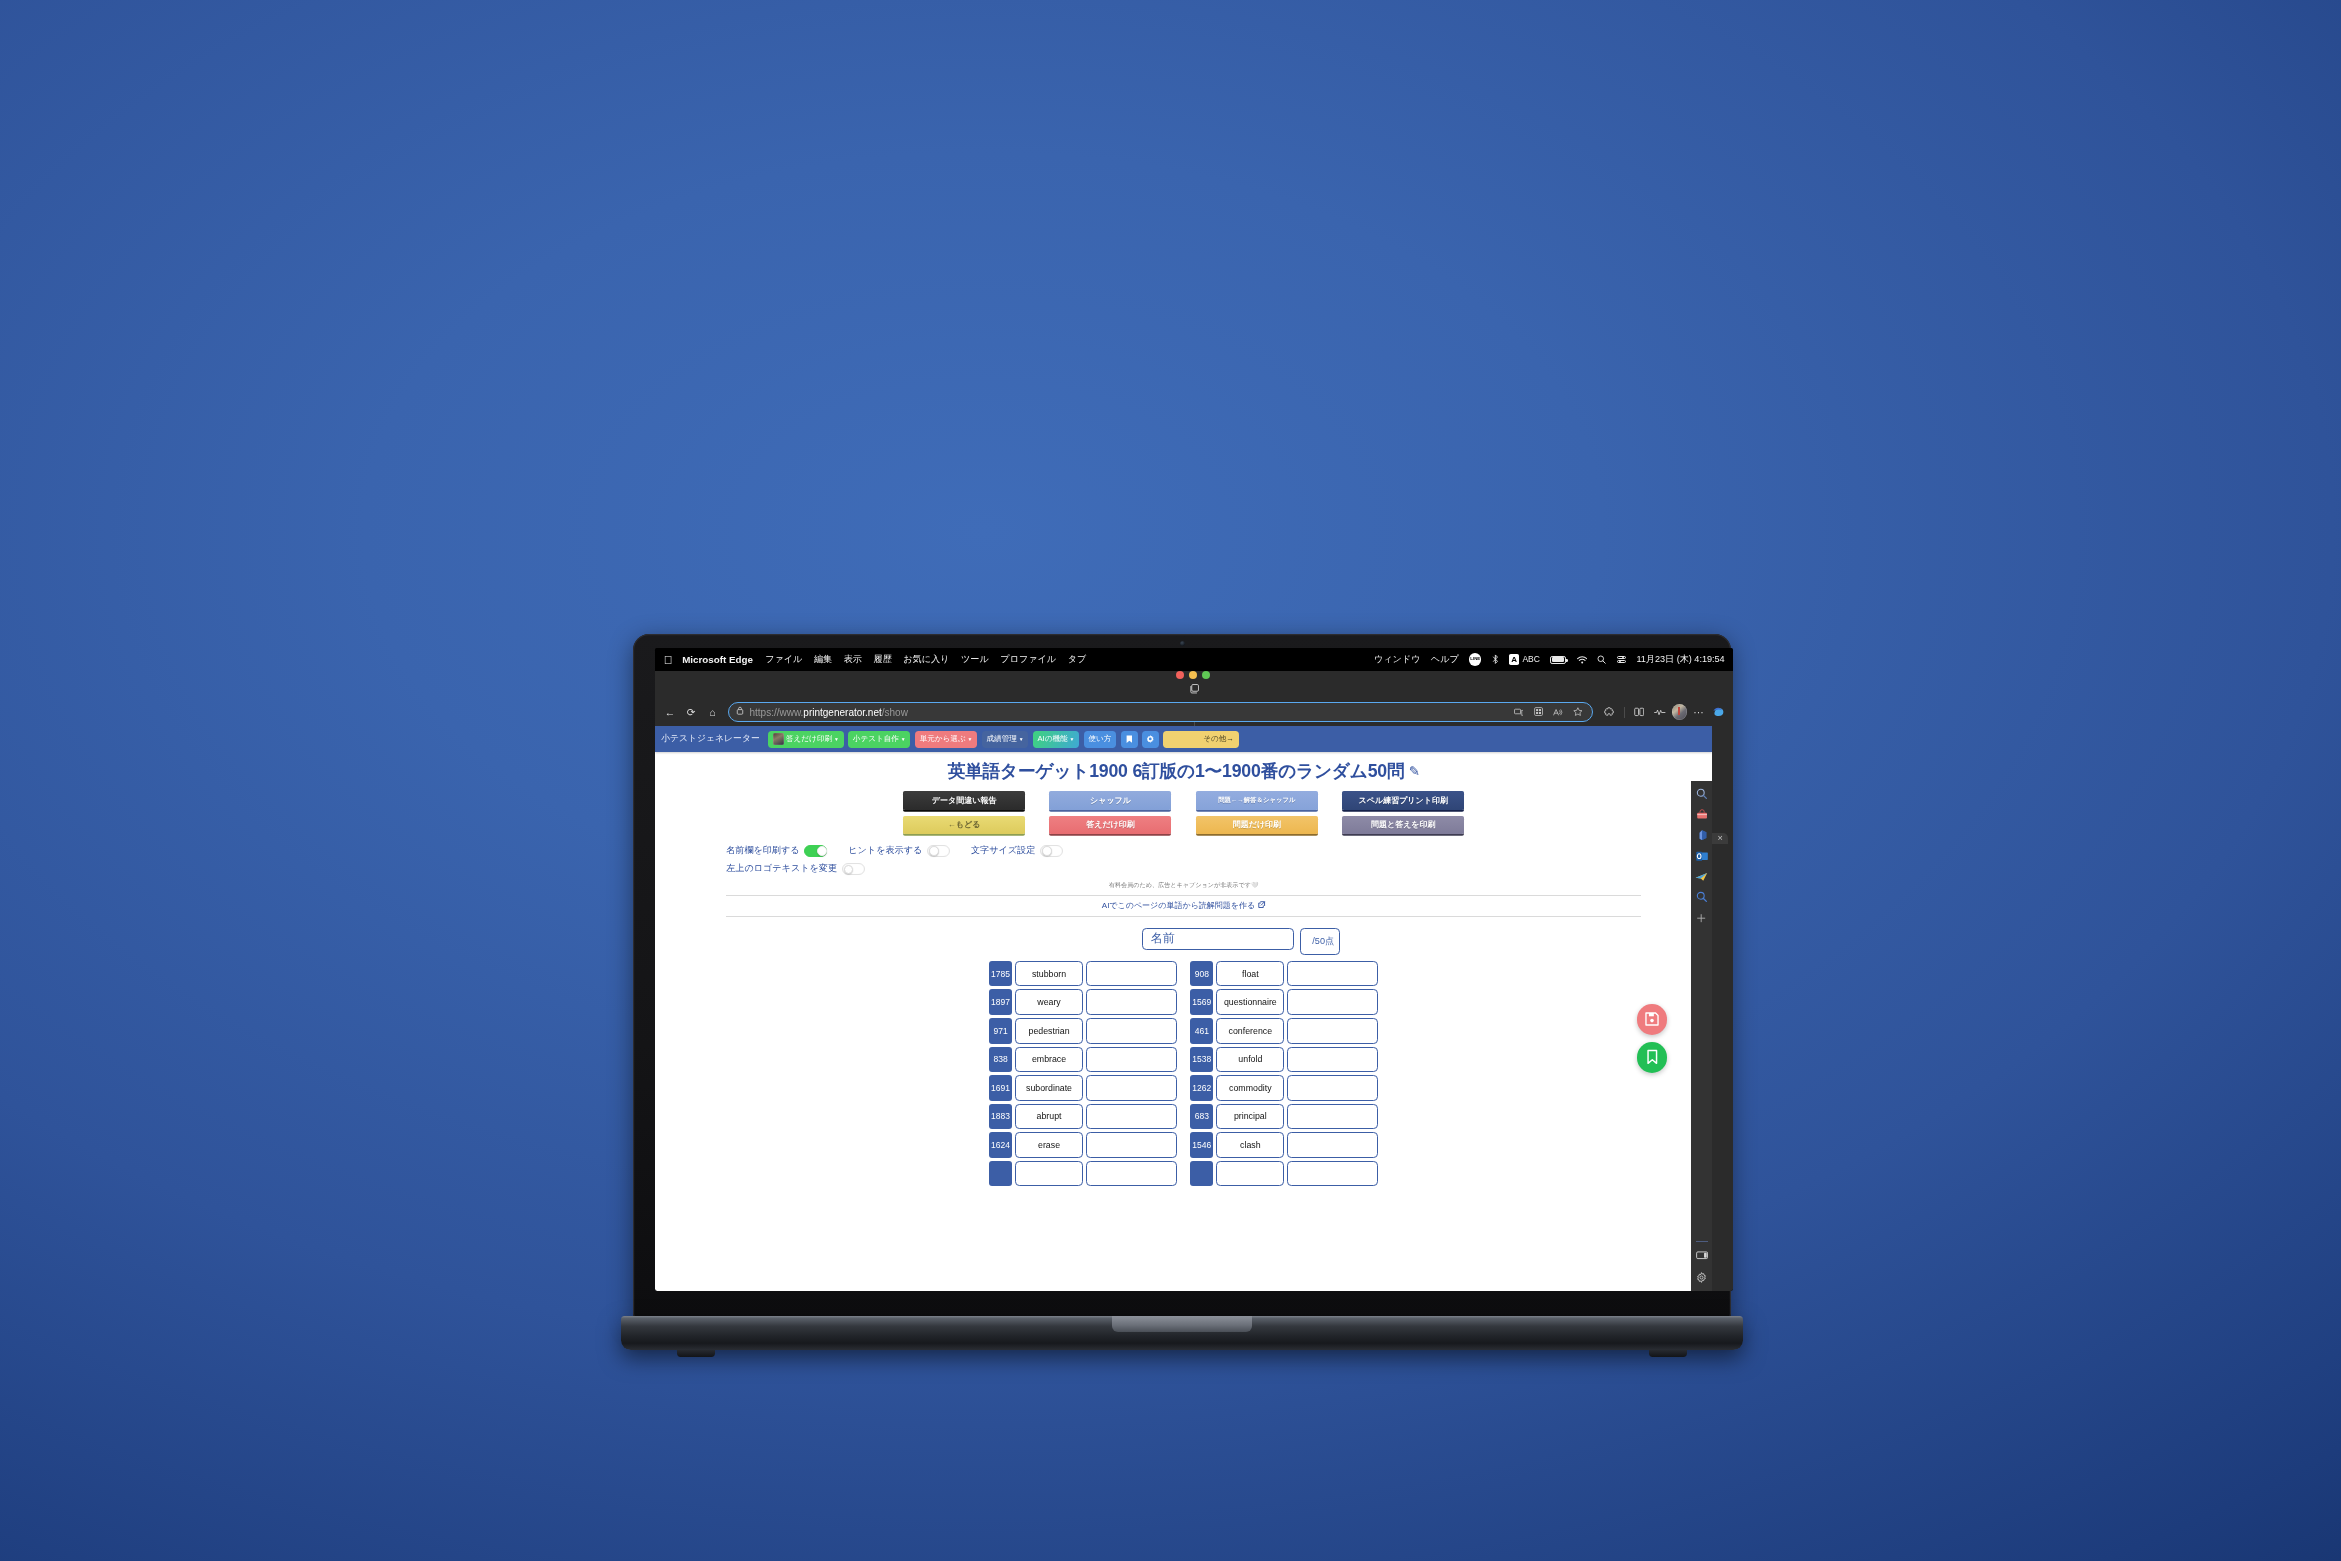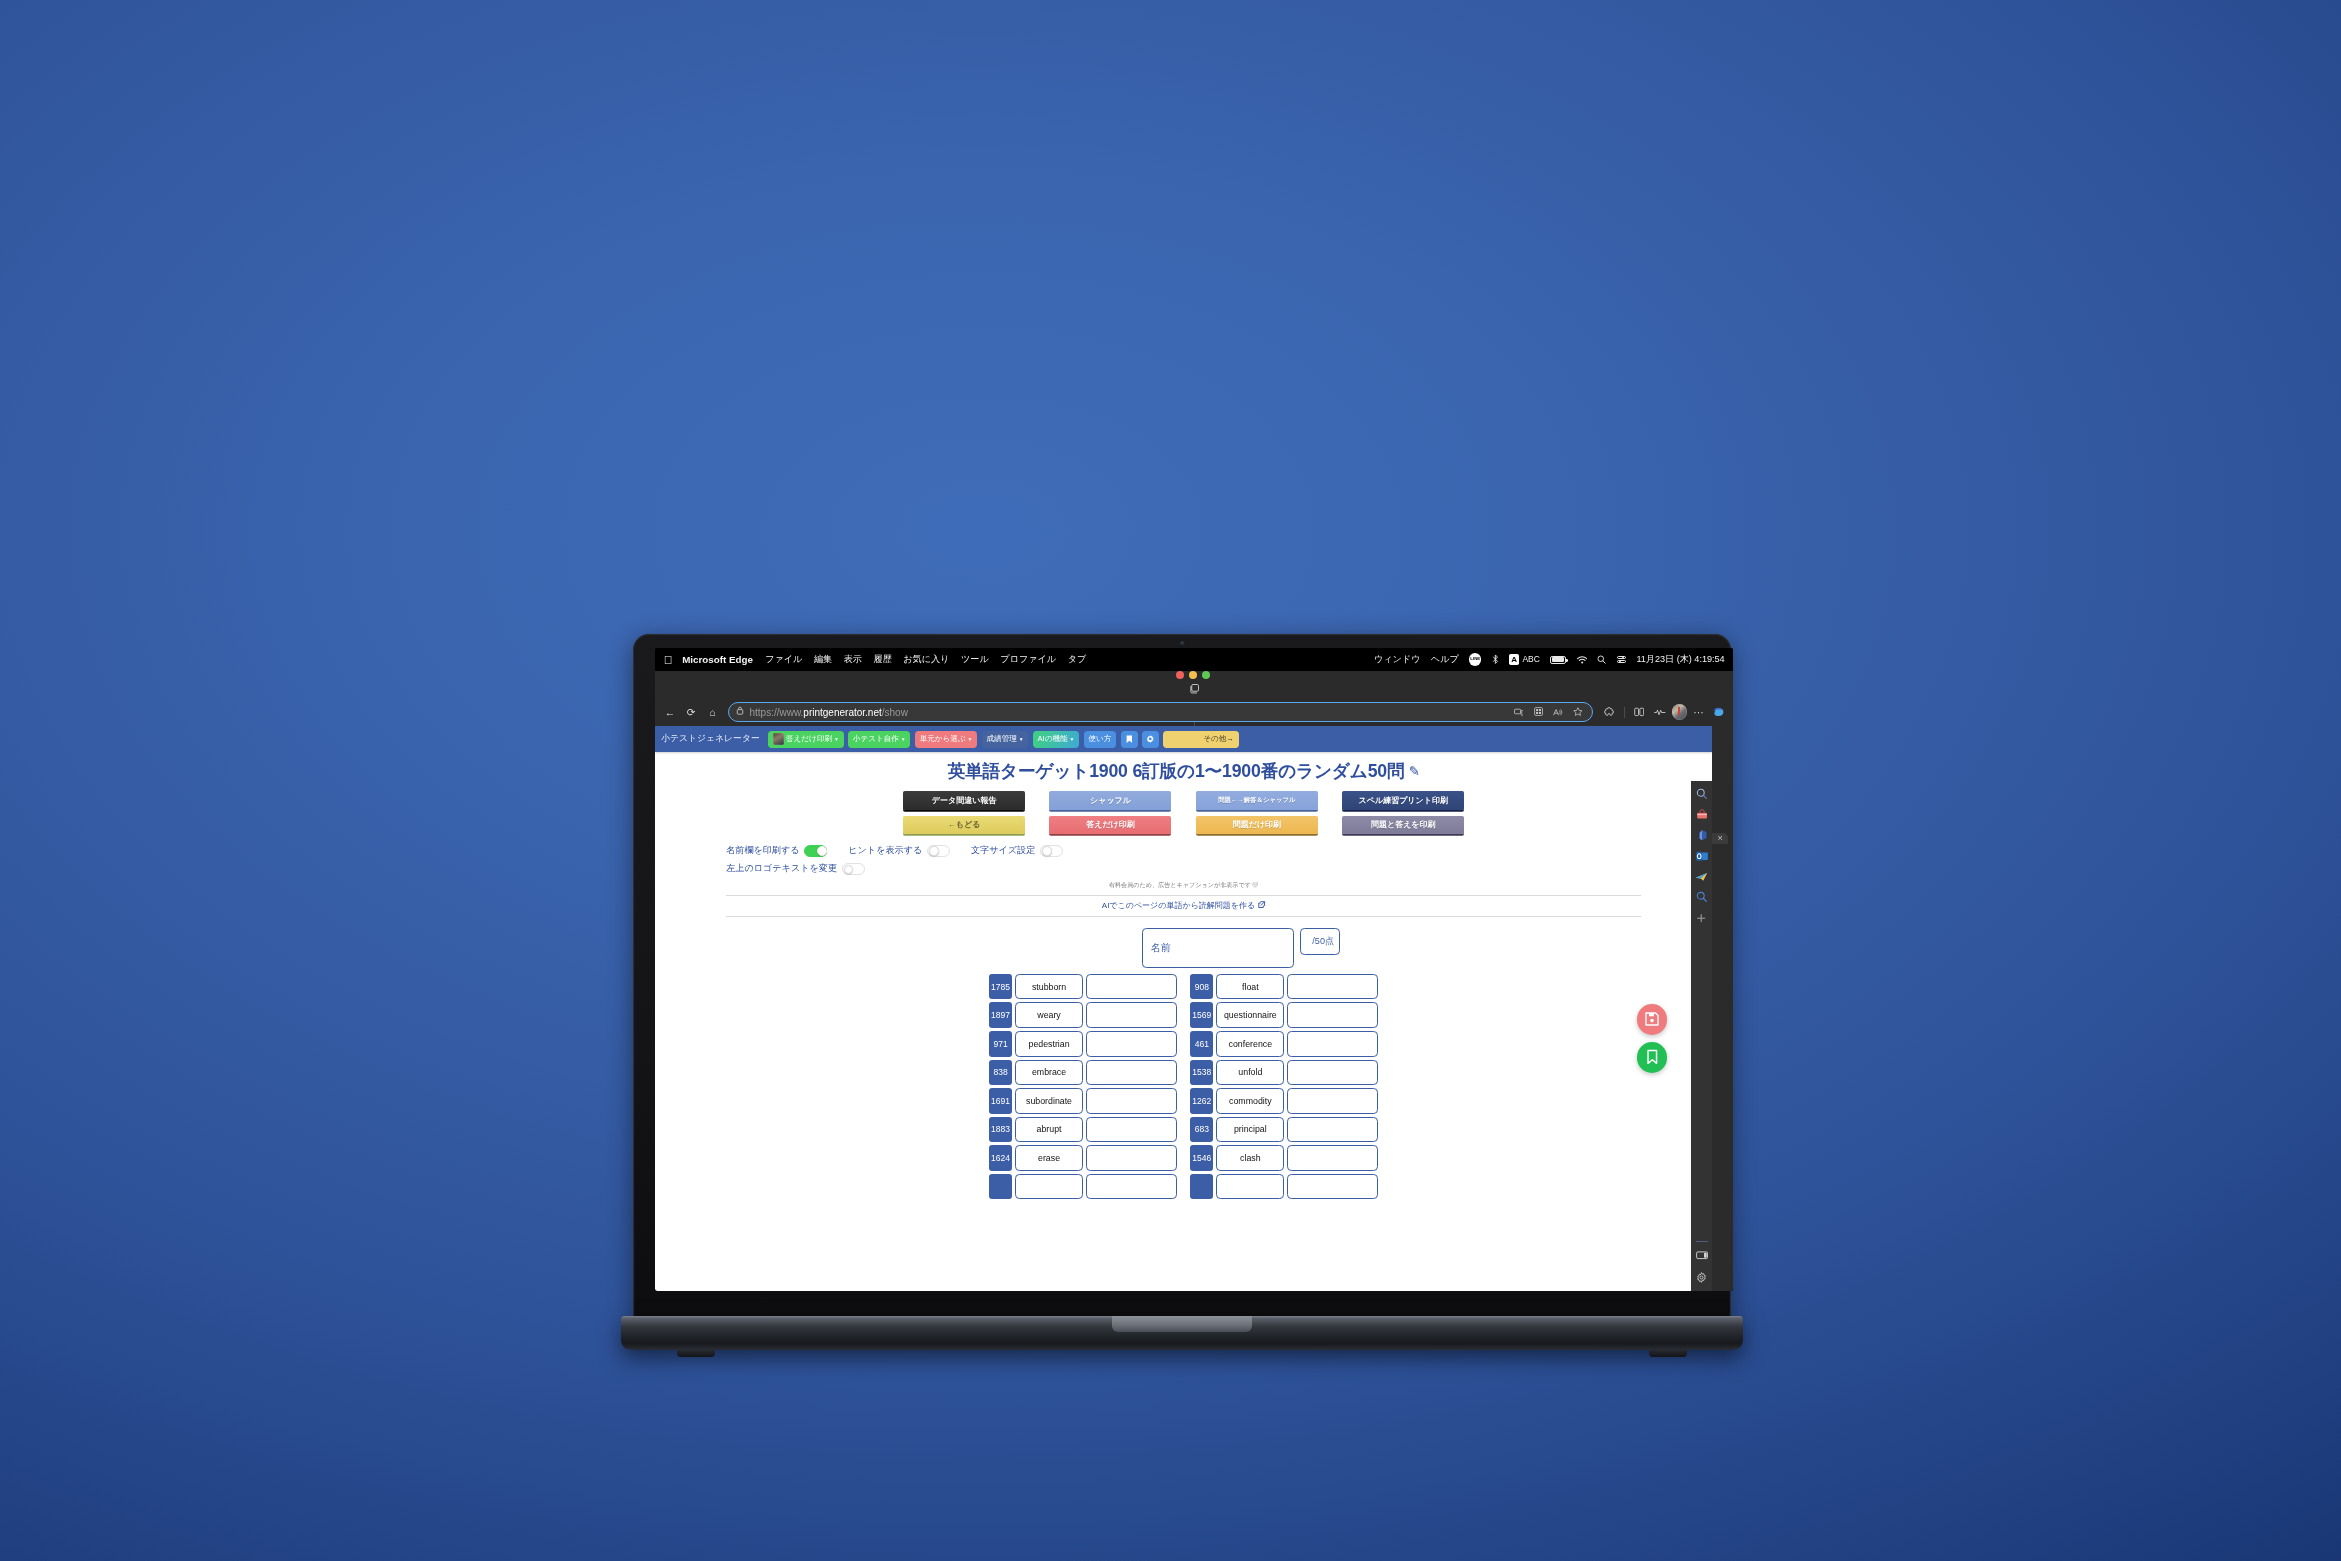--- a/index.html
+++ b/index.html
@@ -269,22 +269,22 @@
 
   #notice { text-align: center; color: #7b7b7b; font-size: 6.1px; margin-top: 0.6px; }
   .hr { height:0.6px; background:#dadada; margin: 4.9px 71px; }
   #ailink { text-align: center; color: #2f4f9e; font-size: 8px;
             display:flex;align-items:center;justify-content:center;gap:3px; }
 
   
   #namerow { display:flex; justify-content:center; gap: 5.5px; margin-top: 11px;
              padding-left: 115px; }
   #nameinput {
-    width: 152px; height: 40px; border: 1px solid #3c5ea6; border-radius: 4.3px;
-    display:flex; align-items:center; padding: 0 7.3px; color:#3c5ea6; font-size:10px;
+    width: 152px; height: 22px; border: 1px solid #3c5ea6; border-radius: 4.3px;
+    display:flex; align-items:center; padding: 0 7.3px; color:#3c5ea6; font-size:12px;
     background:#fff;
   }
   #scorebox {
     width: 40px; height: 27px; border: 1px solid #3c5ea6; border-radius: 4.3px;
     display:flex; align-items:center; justify-content:flex-end; padding: 0 4.9px;
     color:#3c5ea6; font-size:9.1px; background:#fff;
   }
 
   
   #wordtable { margin-top: 6.1px; display:flex; justify-content:center; }

